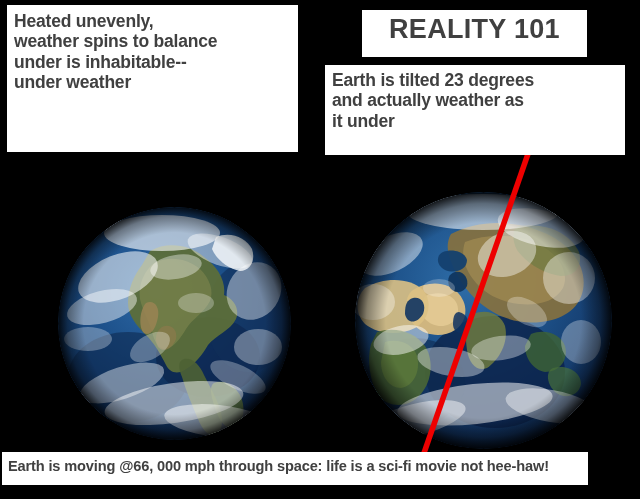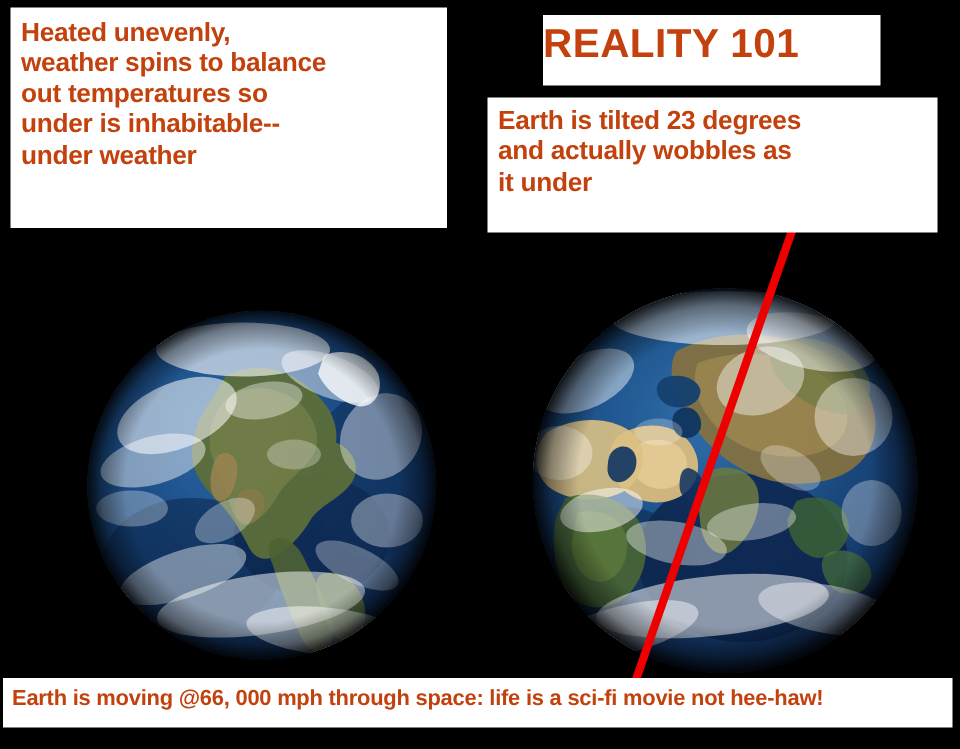--- a/index.html
+++ b/index.html
@@ -12,46 +12,47 @@
     width:640px;
     height:499px;
     background:#000000;
     overflow:hidden;
   }
 
   
   .textbox{
     position:absolute;
     background:#ffffff;
-    color:#c2410c;
+    color:#404040;
     font-weight:bold;
     box-sizing:border-box;
     line-height:1.17;
     letter-spacing:-0.2px;
     z-index:6;
   }
 
   #box-left{
     left:7px; top:5px; width:291px; height:147px;
     padding:6px 5px 4px 7px;
     font-size:17.5px;
   }
   #box-title{
     left:362px; top:10px; width:225px; height:47px;
     padding:4px 0 0 0;
+    text-align:center;
     font-size:27px;
     letter-spacing:0.3px;
   }
   #box-tilt{
     left:325px; top:65px; width:300px; height:90px;
     padding:5px 4px 3px 7px;
     font-size:17.5px;
   }
   #box-caption{
-    left:2px; top:452px; width:633px; height:33px;
+    left:2px; top:452px; width:586px; height:33px;
     padding:6px 0 0 6px;
     font-size:14.6px;
     letter-spacing:-0.15px;
     white-space:nowrap;
   }
 
   
   .globe-wrap{
     position:absolute;
     border-radius:50%;
@@ -231,28 +232,27 @@
     </svg>
   </div>
 
   <svg id="tilt-axis" viewBox="0 0 640 499">
     <line x1="529" y1="151" x2="424" y2="453" stroke="#ee0000" stroke-width="5.5" stroke-linecap="butt"></line>
   </svg>
 
   <div class="textbox" id="box-left">
     <div>Heated unevenly,</div>
     <div>weather spins to balance</div>
-    <div>out temperatures so</div>
     <div>under is inhabitable--</div>
     <div>under weather</div>
   </div>
 
   <div class="textbox" id="box-title">REALITY 101</div>
 
   <div class="textbox" id="box-tilt">
     <div>Earth is tilted 23 degrees</div>
-    <div>and actually wobbles as</div>
+    <div>and actually weather as</div>
     <div>it under</div>
   </div>
 
   <div class="textbox" id="box-caption">Earth is moving @66, 000 mph through space: life is a sci-fi movie not hee-haw!</div>
 
 </div>
 
 </body></html>

